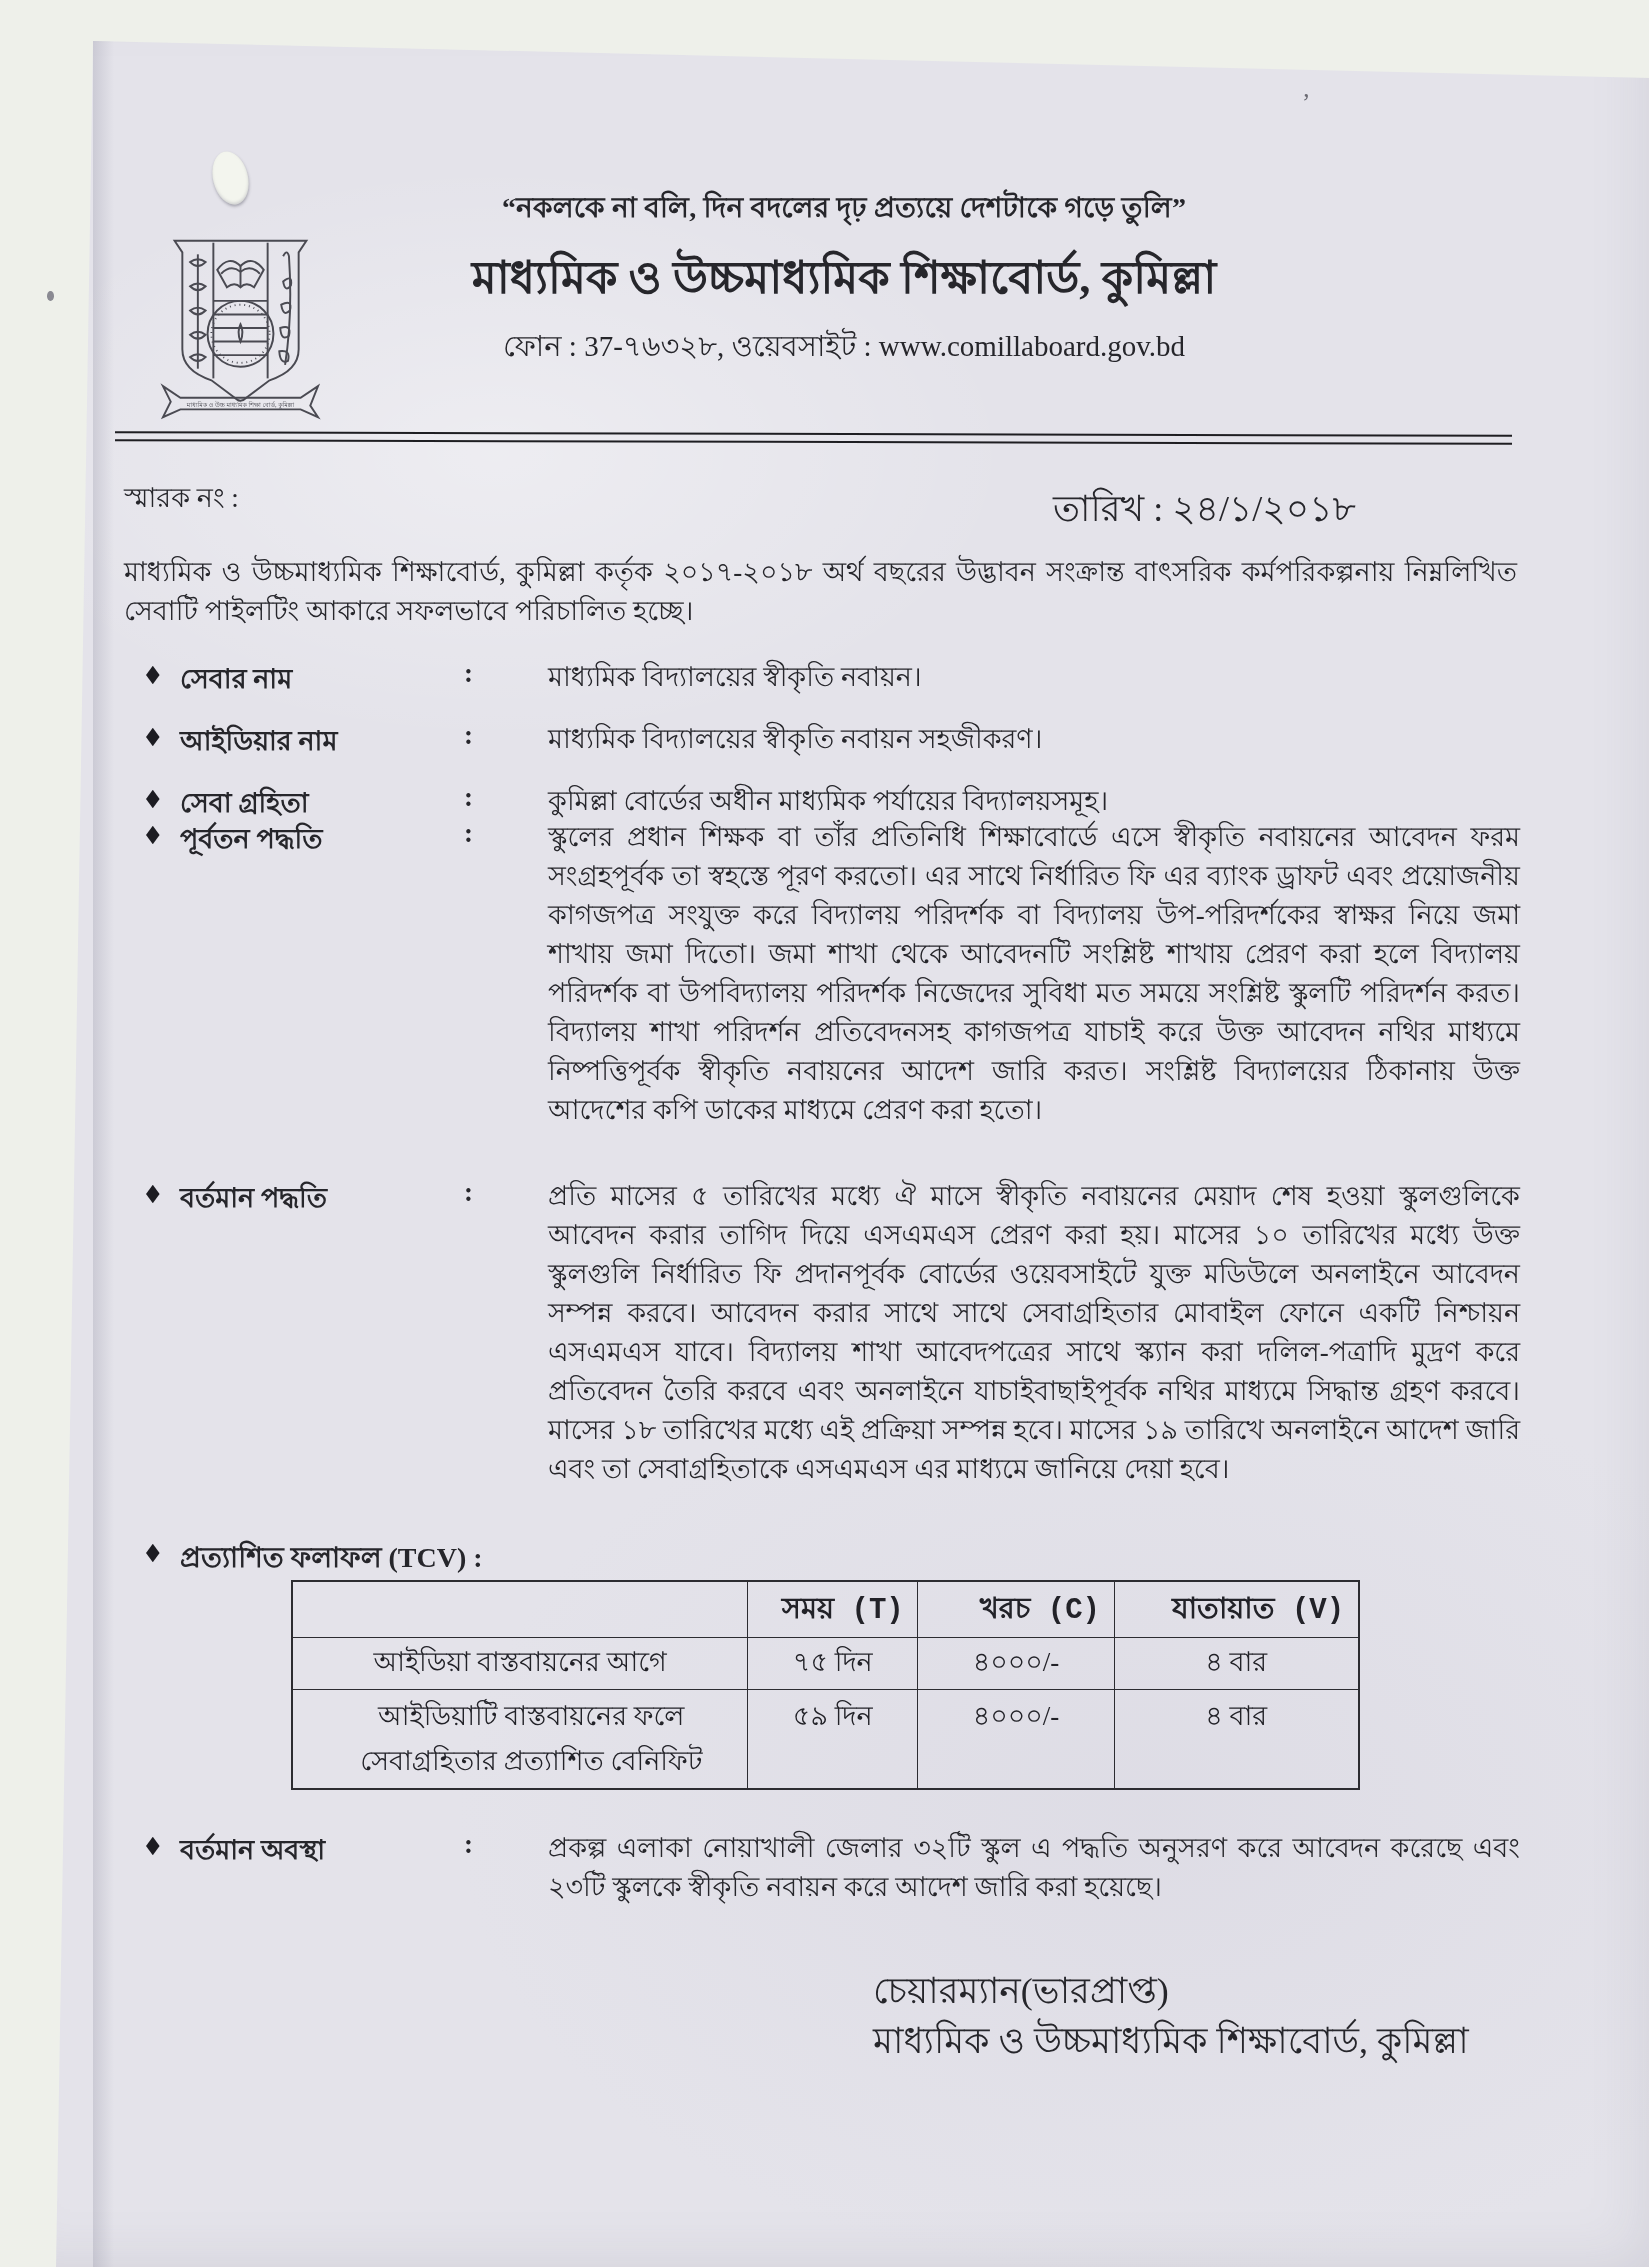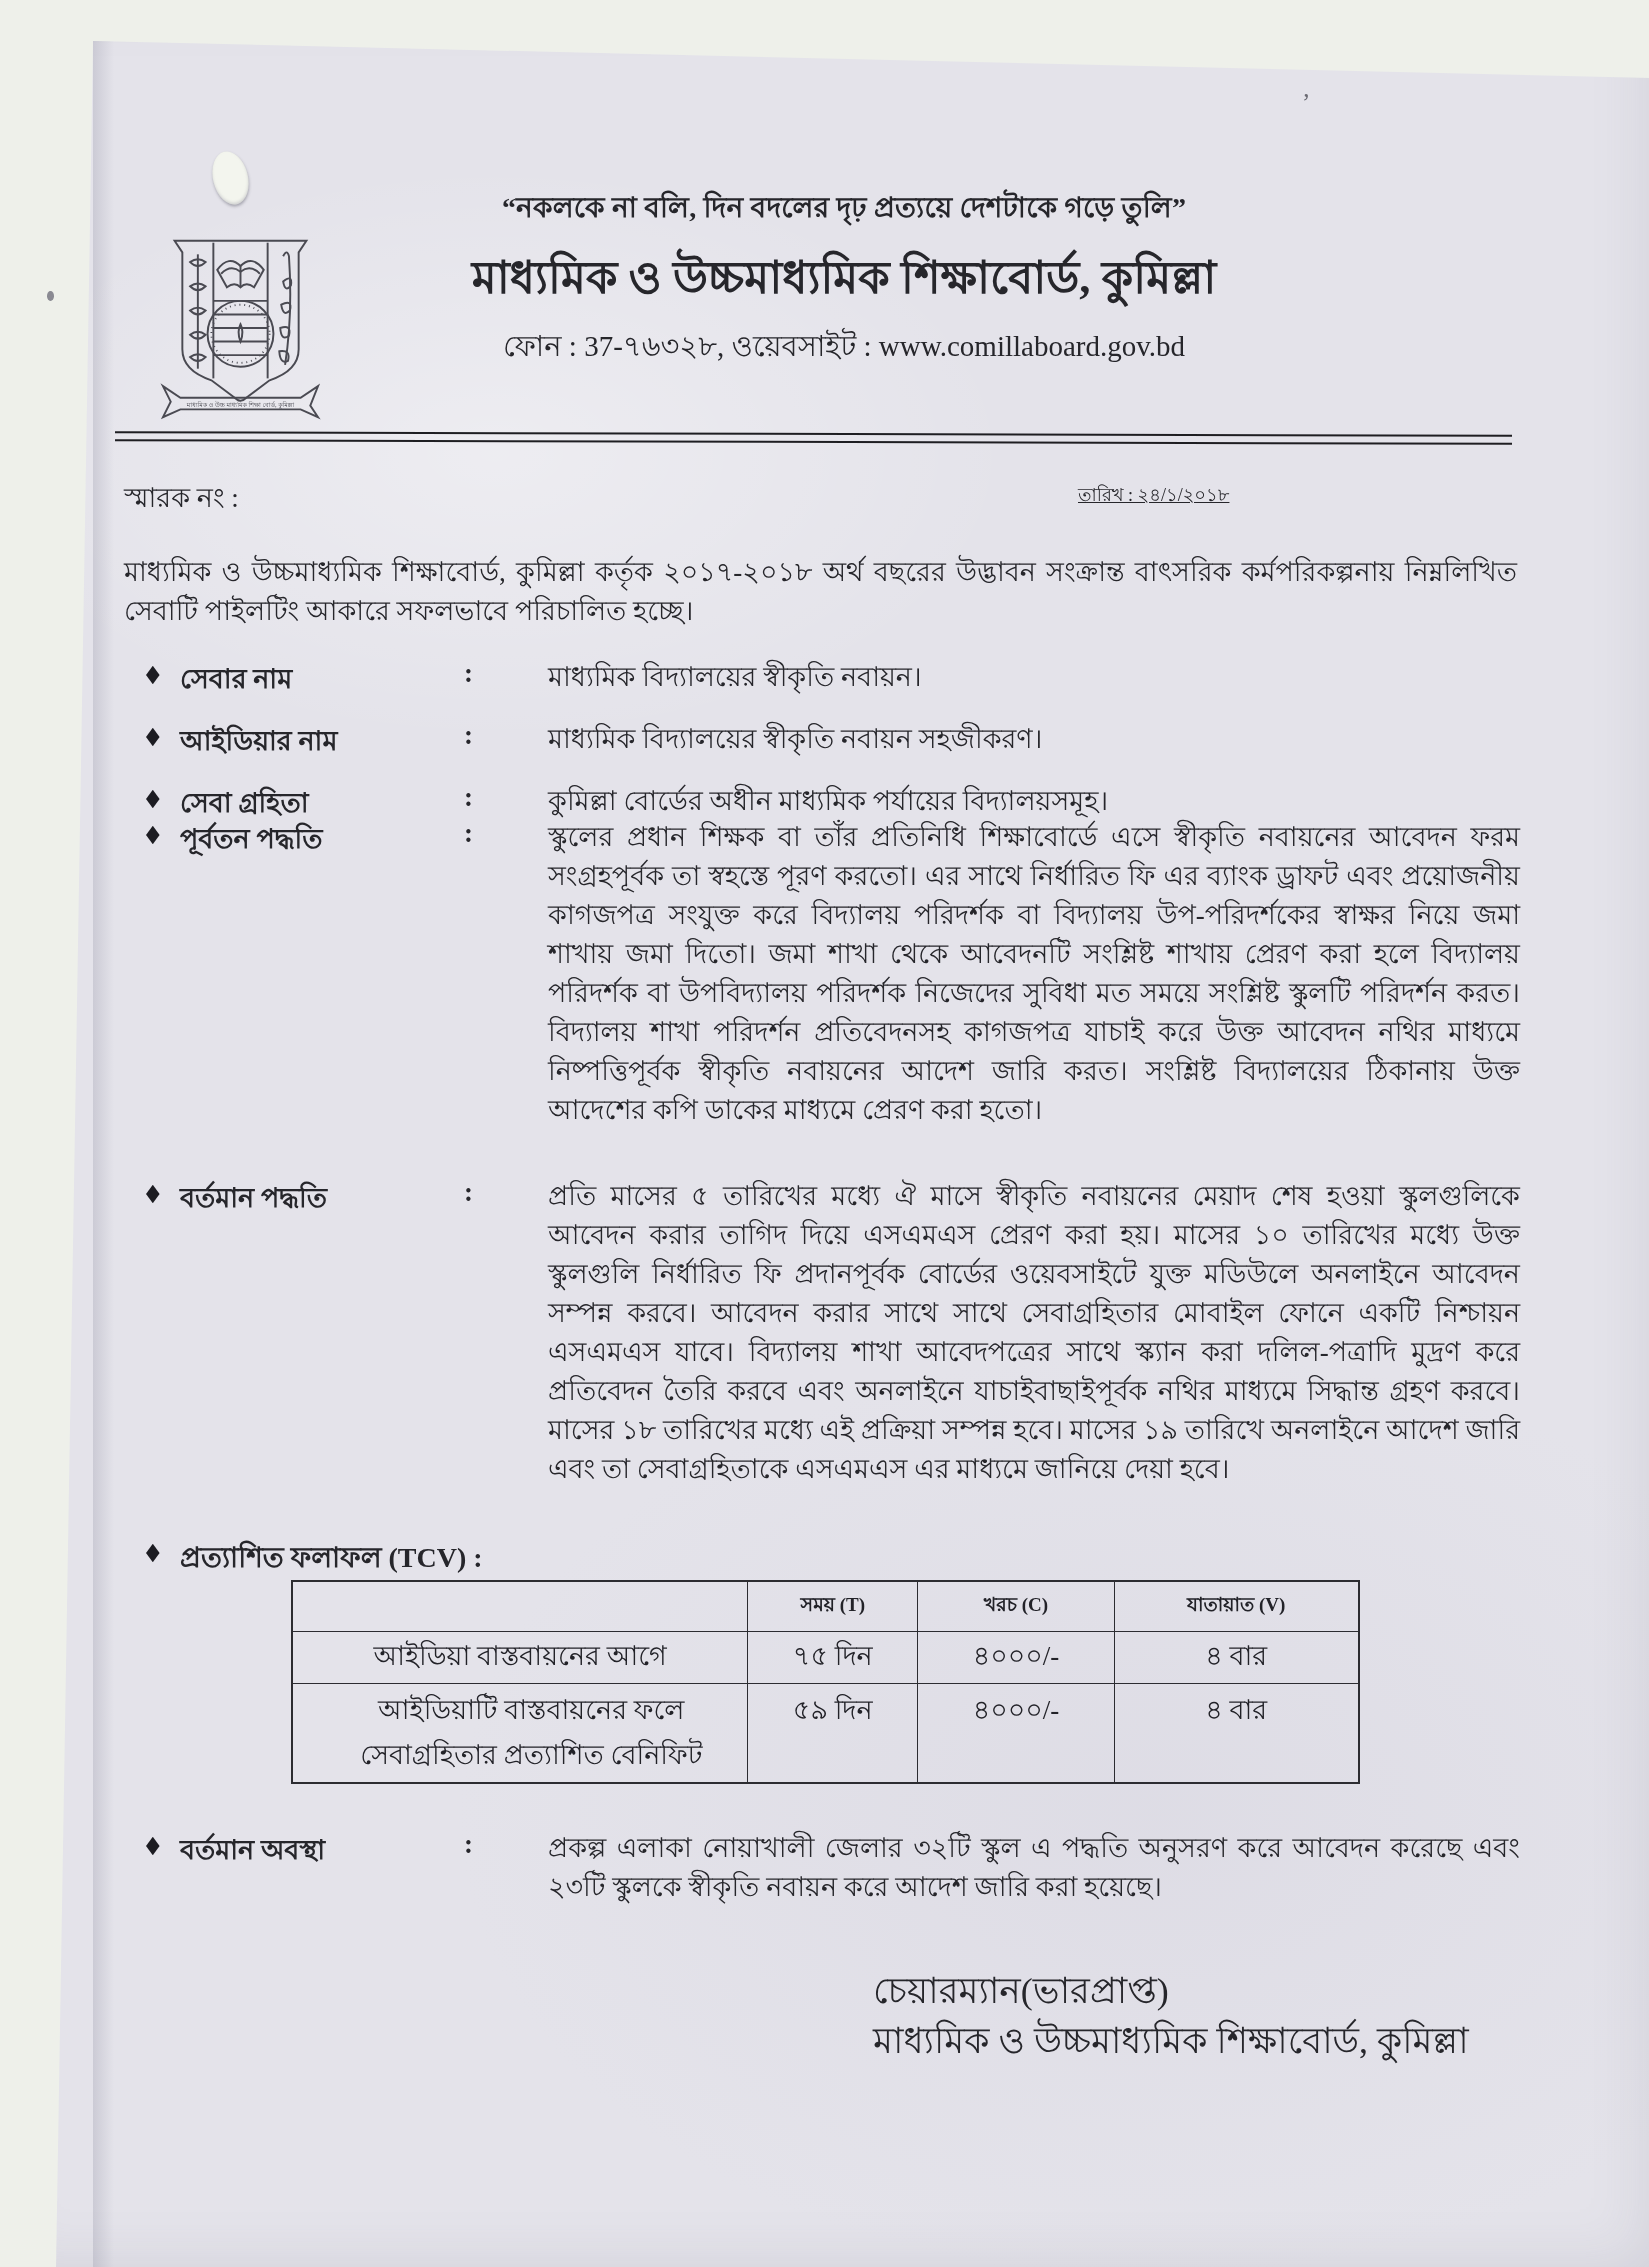--- a/index.html
+++ b/index.html
@@ -25,21 +25,21 @@
   
   #header-text{left:320px;top:186px;width:1048px;text-align:center;}
   #slogan{font-size:28px;font-weight:bold;letter-spacing:0.2px;}
   #orgname{font-size:45px;font-weight:bold;margin-top:9.7px;}
   #orgaddr{font-size:29px;margin-top:13.6px;}
   #orgcontact{font-size:29px;margin-top:5.8px;}
   #rule{left:115px;top:433px;width:1397px;height:5.8px;
     border-top:2.9px solid #1e1e22;border-bottom:2.9px solid #1e1e22;transform:rotate(.15deg);}
   .body-text{font-size:27px;line-height:39px;}
   #memo{left:124px;top:477px;font-size:27px;}
-  #date{left:1078px;top:481px;font-size:18px;text-decoration:underline;}
+  #date{left:1053px;top:481px;font-size:36px;}
   #intro{left:124px;top:553px;width:1393px;text-align:justify;}
   
   .diamond{
     position:absolute;left:146px;width:13.6px;height:18.4px;background:#1c1c22;
     clip-path:polygon(50% 0,100% 50%,50% 100%,0 50%);
   }
   .blabel{position:absolute;left:180px;width:272px;font-size:27px;font-weight:bold;}
   .bcolon{position:absolute;left:464px;font-size:27px;font-weight:bold;}
   .btext{position:absolute;left:548px;width:972px;}
   .just{text-align:justify;}
@@ -48,21 +48,21 @@
   
   #tcv-table{
     position:absolute;left:291px;top:1580px;width:953px;
     border-collapse:collapse;table-layout:fixed;
     font-size:27px;color:#222228;
   }
   #tcv-table td,#tcv-table th{
     border:1.9px solid #2c2c31;padding:2.9px 13.6px;vertical-align:middle;
     overflow:hidden;
   }
-  #tcv-table th{font-size:19px;font-weight:bold;text-align:center;height:43px;}
+  #tcv-table th{font-size:29px;font-weight:bold;text-align:right;height:43px;font-family:Liberation Mono, monospace;}
   #tcv-table td{text-align:center;height:39px;}
   #tcv-table .c1{width:427px;}
   #tcv-table .c2{width:142px;}
   #tcv-table .c3{width:168px;}
   #tcv-table .c4{width:216px;}
   #tcv-table{border:2.9px solid #2c2c31;}
   
   #signature{left:873px;top:1966px;width:621px;text-align:left;font-size:36px;line-height:50px;}
   
   #hole{

